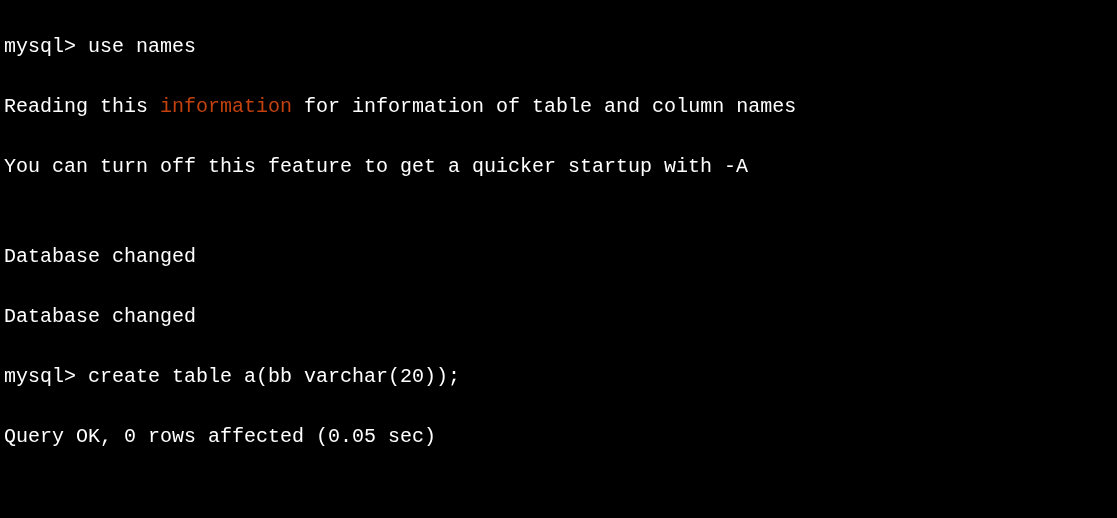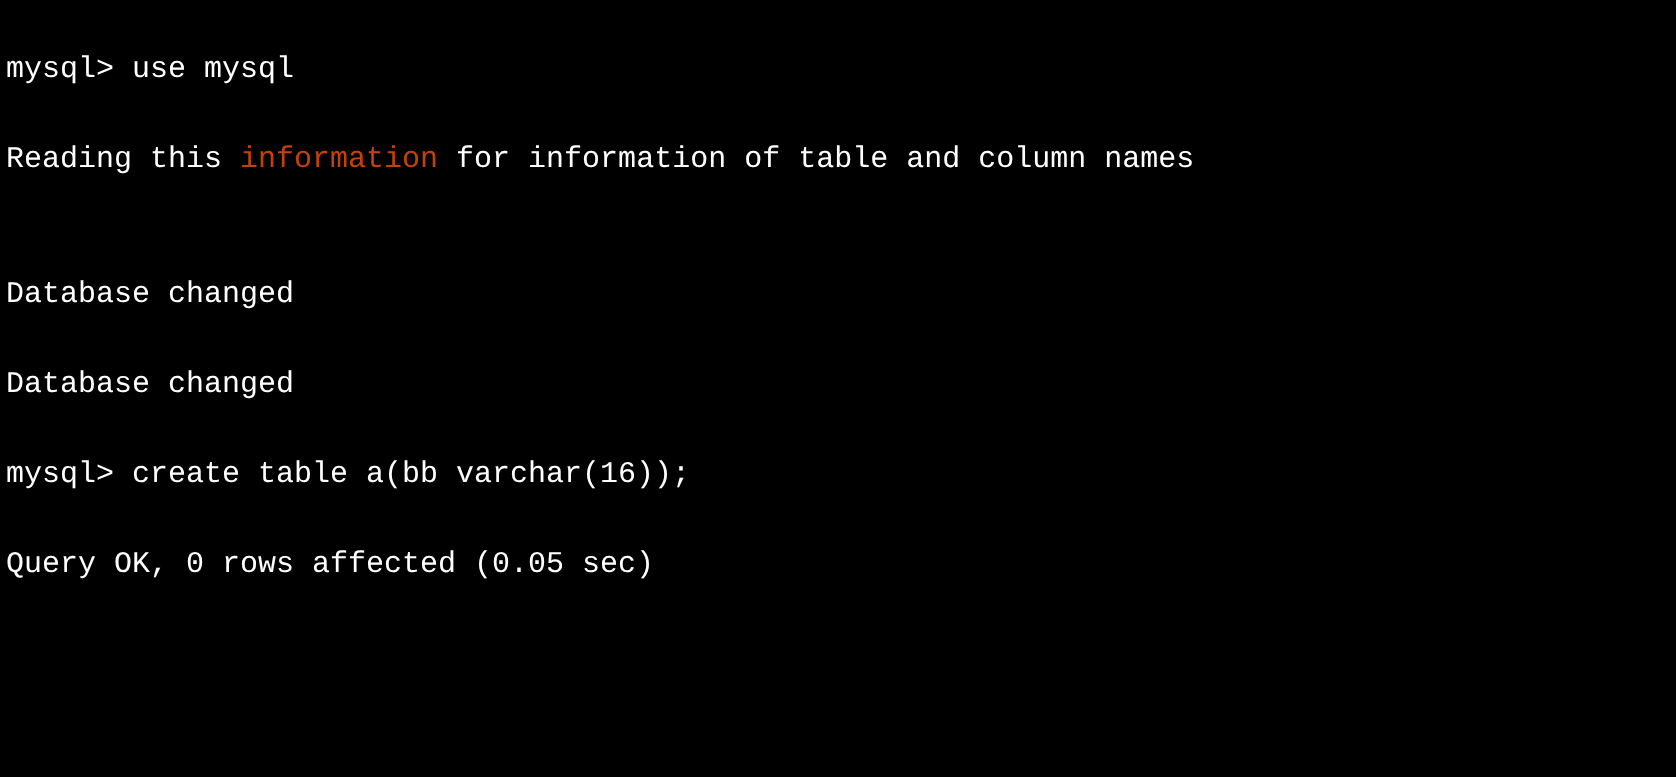--- a/index.html
+++ b/index.html
@@ -25,26 +25,27 @@
       display: block;
     }
     .cyan {
       color: #c2410c;
     }
   </style>
 </head>
 <body>
 
 <div class="terminal">
-<span class="line"><span>mysql&gt; </span><span>use mysql</span></span>
+<span class="line"><span>mysql&gt; </span><span>use names</span></span>
 <span class="line"><span>Reading this </span><span class="cyan">information</span><span> for information of table and column names</span></span>
+<span class="line">You can turn off this feature to get a quicker startup with -A</span>
 <span class="line"></span>
 <span class="line">Database changed</span>
 <span class="line">Database changed</span>
-<span class="line"><span>mysql&gt; </span><span>create table a(bb varchar(16));</span></span>
+<span class="line"><span>mysql&gt; </span><span>create table a(bb varchar(20));</span></span>
 <span class="line">Query OK, 0 rows affected (0.05 sec)</span>
 <span class="line"></span>
 
 
 
 
 <span class="line"></span>
 
 </div>
 

